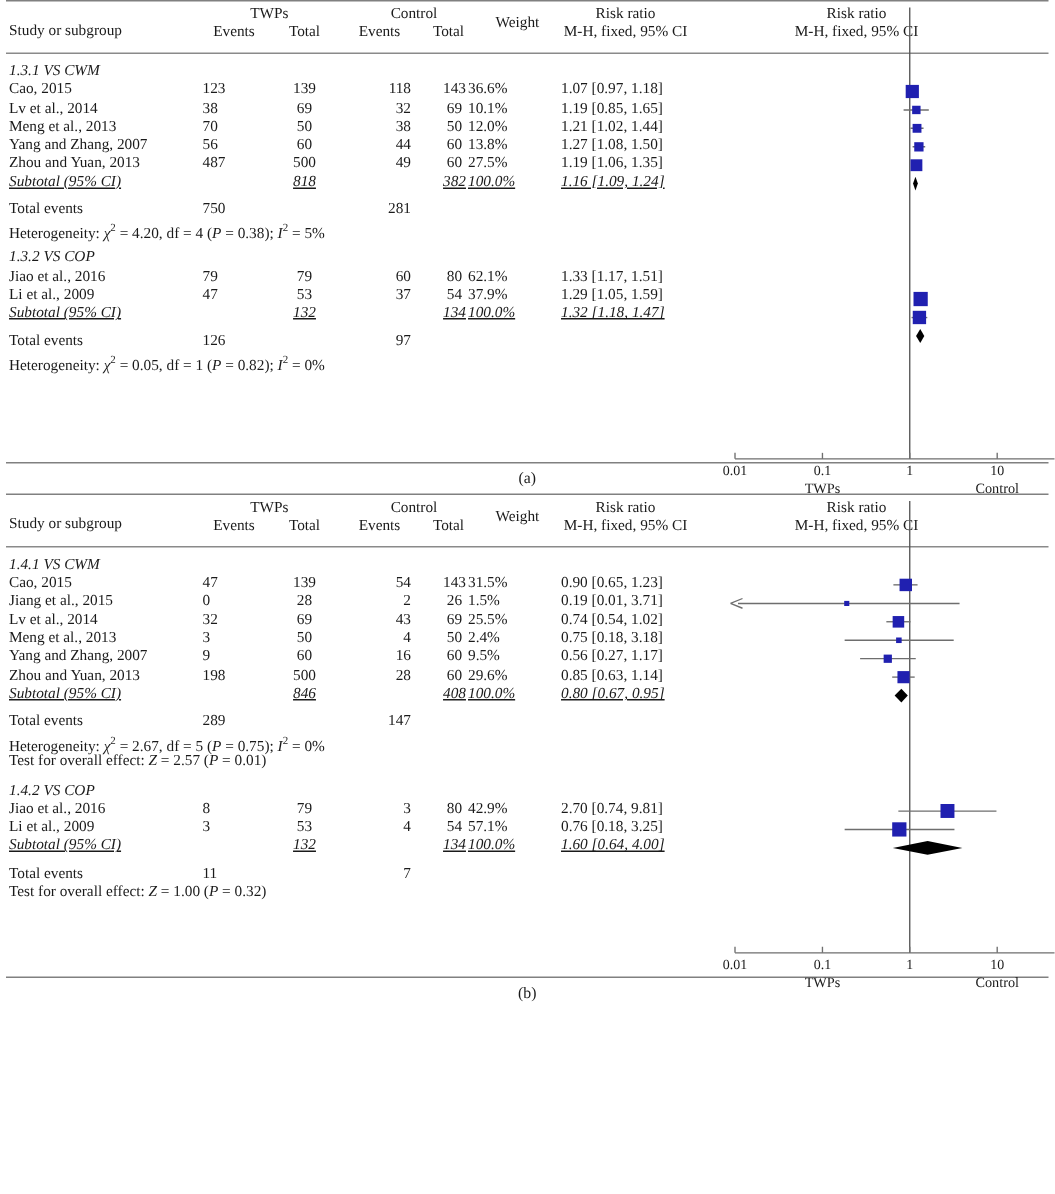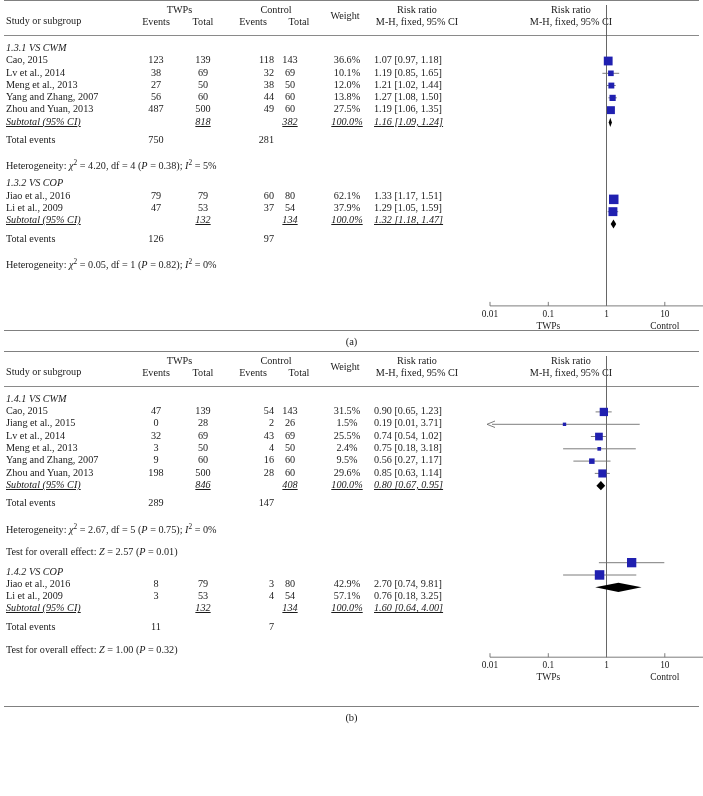--- a/index.html
+++ b/index.html
@@ -38,31 +38,31 @@
     line-height: 12.3px;
   }
   .hdr { position: relative; height: 34px; }
   .hdr .cell { position: absolute; }
   .colgrp { text-align: center; font-size: 10.2px; }
   .colsub { text-align: center; font-size: 10.2px; }
 
   .row { position: relative; height: 12.3px; }
   .row .c { position: absolute; white-space: nowrap; }
   .c-study  { left: 6px;  text-align: left; }
-  .c-te     { left: 135px; width: 42px; text-align: center; }
+  .c-te     { left: 135px; width: 42px; }
   .c-tt     { left: 182px; width: 42px; text-align: center; }
   .c-ce     { left: 232px; width: 42px; text-align: right; }
-  .c-ct     { left: 269px; width: 42px; text-align: center; }
-  .c-w      { left: 322px; width: 50px; text-align: center; }
+  .c-ct     { left: 282px; width: 42px; text-align: center; }
+  .c-w      { left: 312px; width: 50px; }
   .c-rr     { left: 374px; width: 86px; text-align: left; }
 
   .subgroup { font-style: italic; }
   .subtotal { font-style: italic; text-decoration: underline; }
   .spacer6 { height: 6px; }
-  .stat-line { padding-left: 6px; height: 14px; white-space: nowrap; font-size: 10.2px; margin-top: 11px;}
+  .stat-line { padding-left: 6px; height: 14px; white-space: nowrap; font-size: 10.2px;}
   .sup { font-size: 7.3px; vertical-align: super; }
 
   
   .forest {
     position: absolute;
     left: 0; top: 0;
     width: 703px; height: 100%;
     pointer-events: none;
     padding-left: 35px;
   }
@@ -108,21 +108,21 @@
             <div class="c c-study">Lv et al., 2014</div>
             <div class="c c-te">38</div>
             <div class="c c-tt">69</div>
             <div class="c c-ce">32</div>
             <div class="c c-ct">69</div>
             <div class="c c-w">10.1%</div>
             <div class="c c-rr">1.19 [0.85, 1.65]</div>
           </div>
           <div class="row">
             <div class="c c-study">Meng et al., 2013</div>
-            <div class="c c-te">27</div>
+            <div class="c c-te">70</div>
             <div class="c c-tt">50</div>
             <div class="c c-ce">38</div>
             <div class="c c-ct">50</div>
             <div class="c c-w">12.0%</div>
             <div class="c c-rr">1.21 [1.02, 1.44]</div>
           </div>
           <div class="row">
             <div class="c c-study">Yang and Zhang, 2007</div>
             <div class="c c-te">56</div>
             <div class="c c-tt">60</div>

